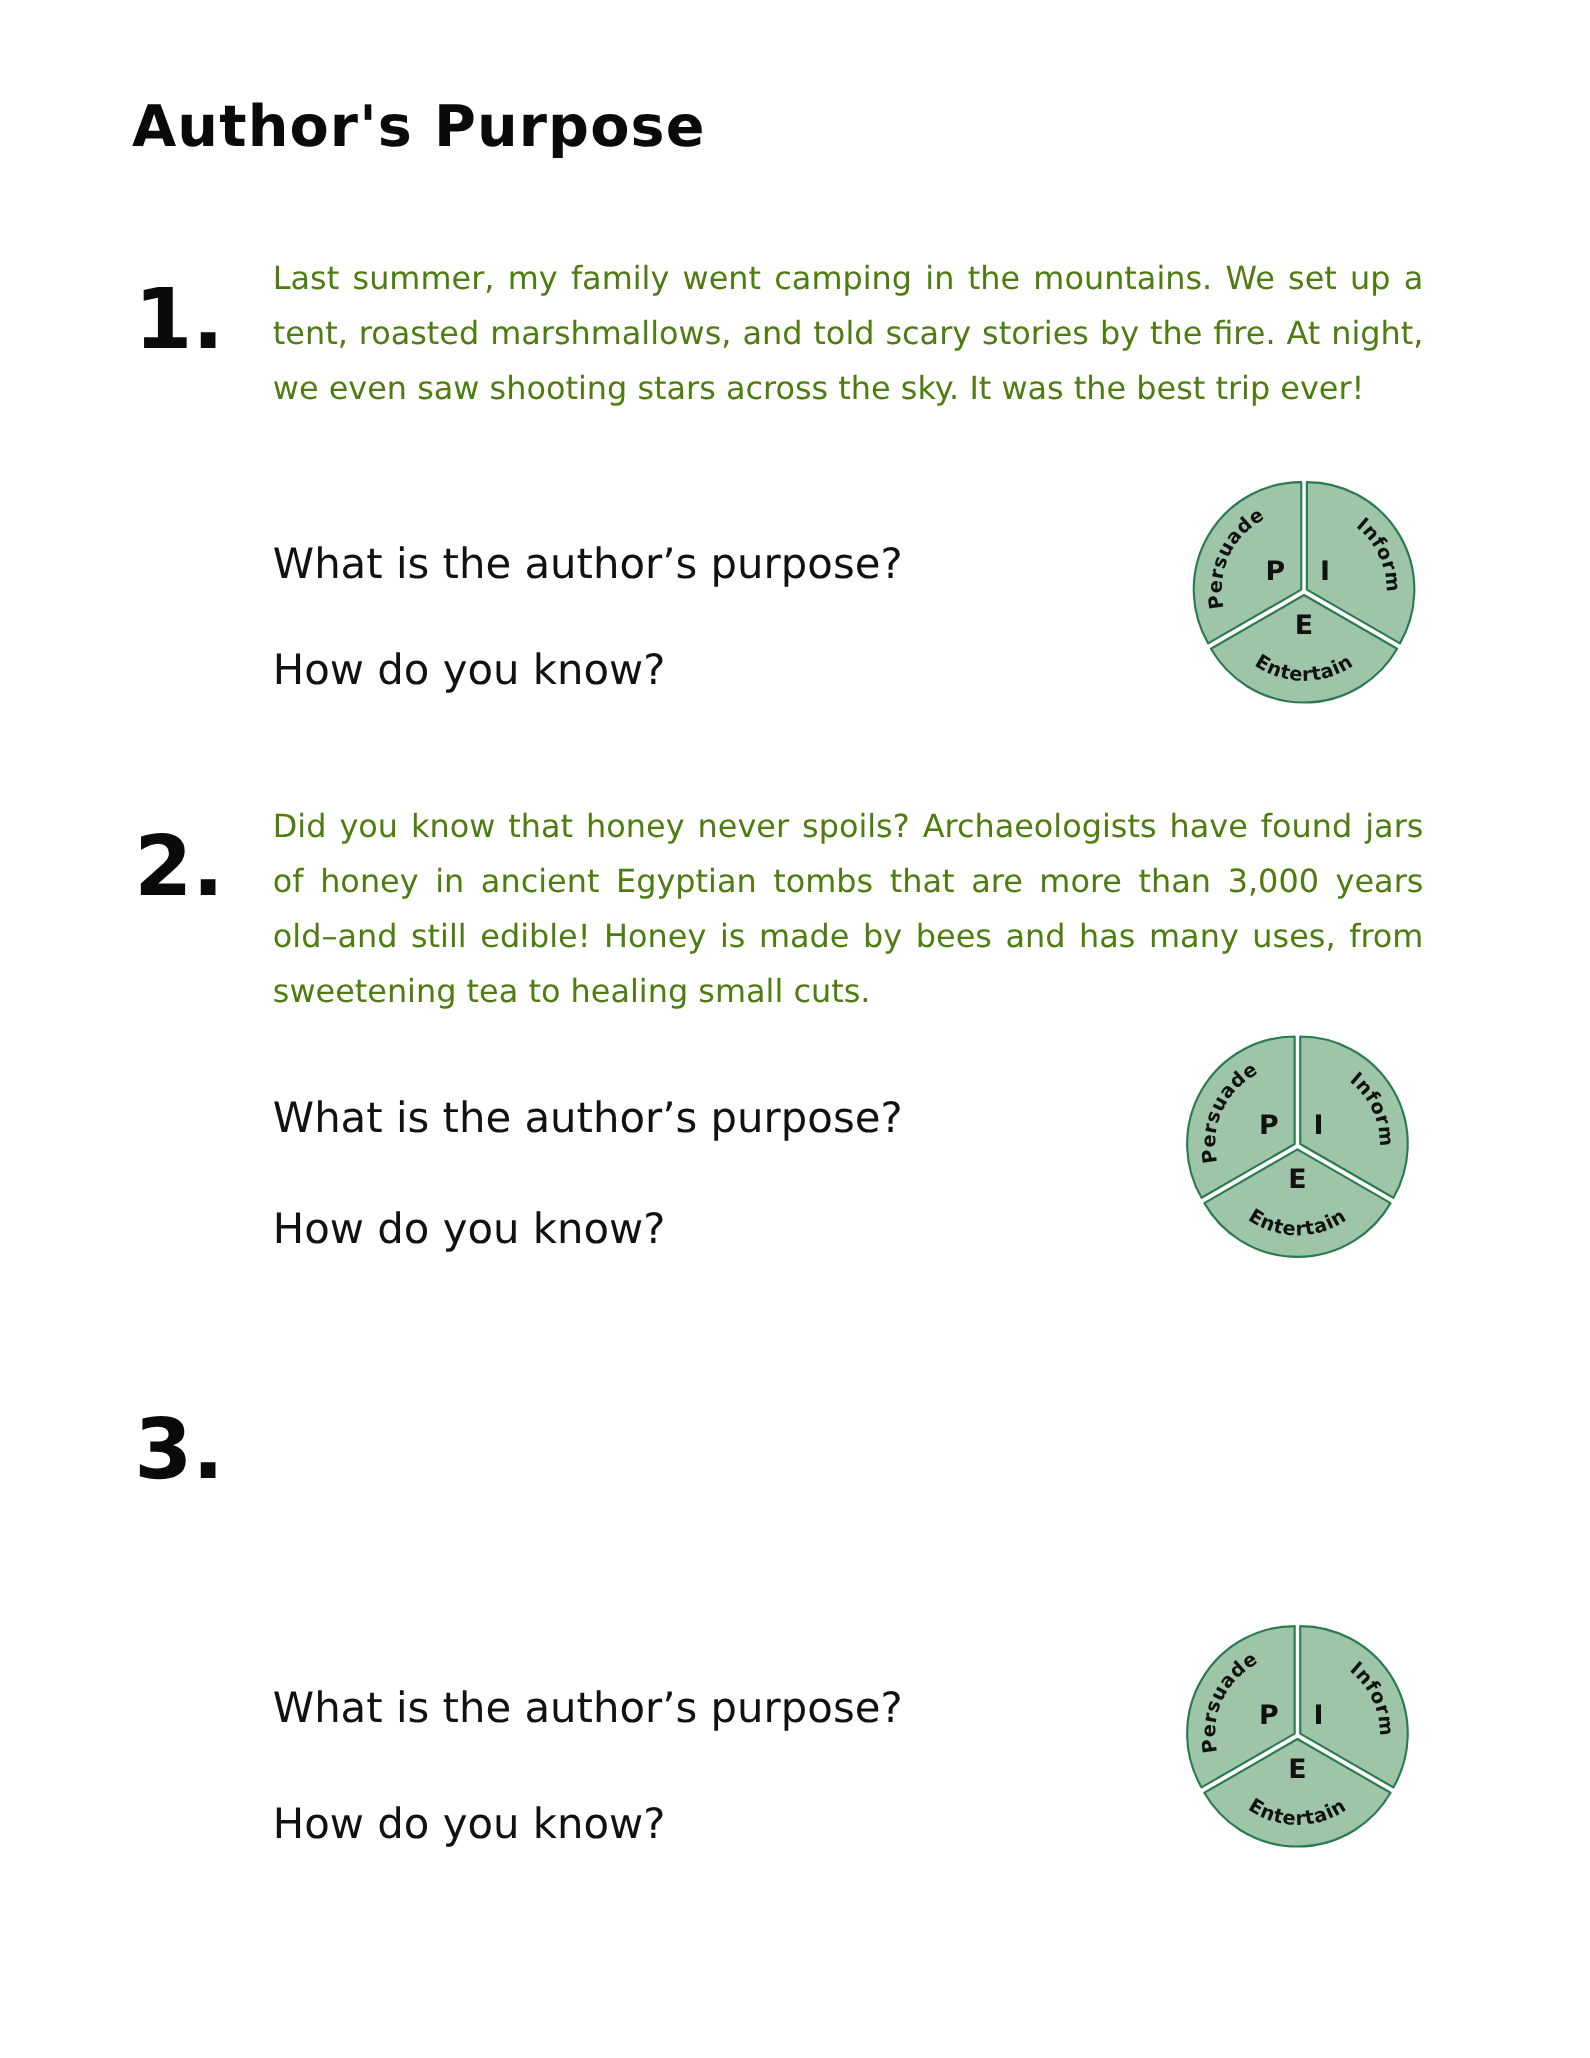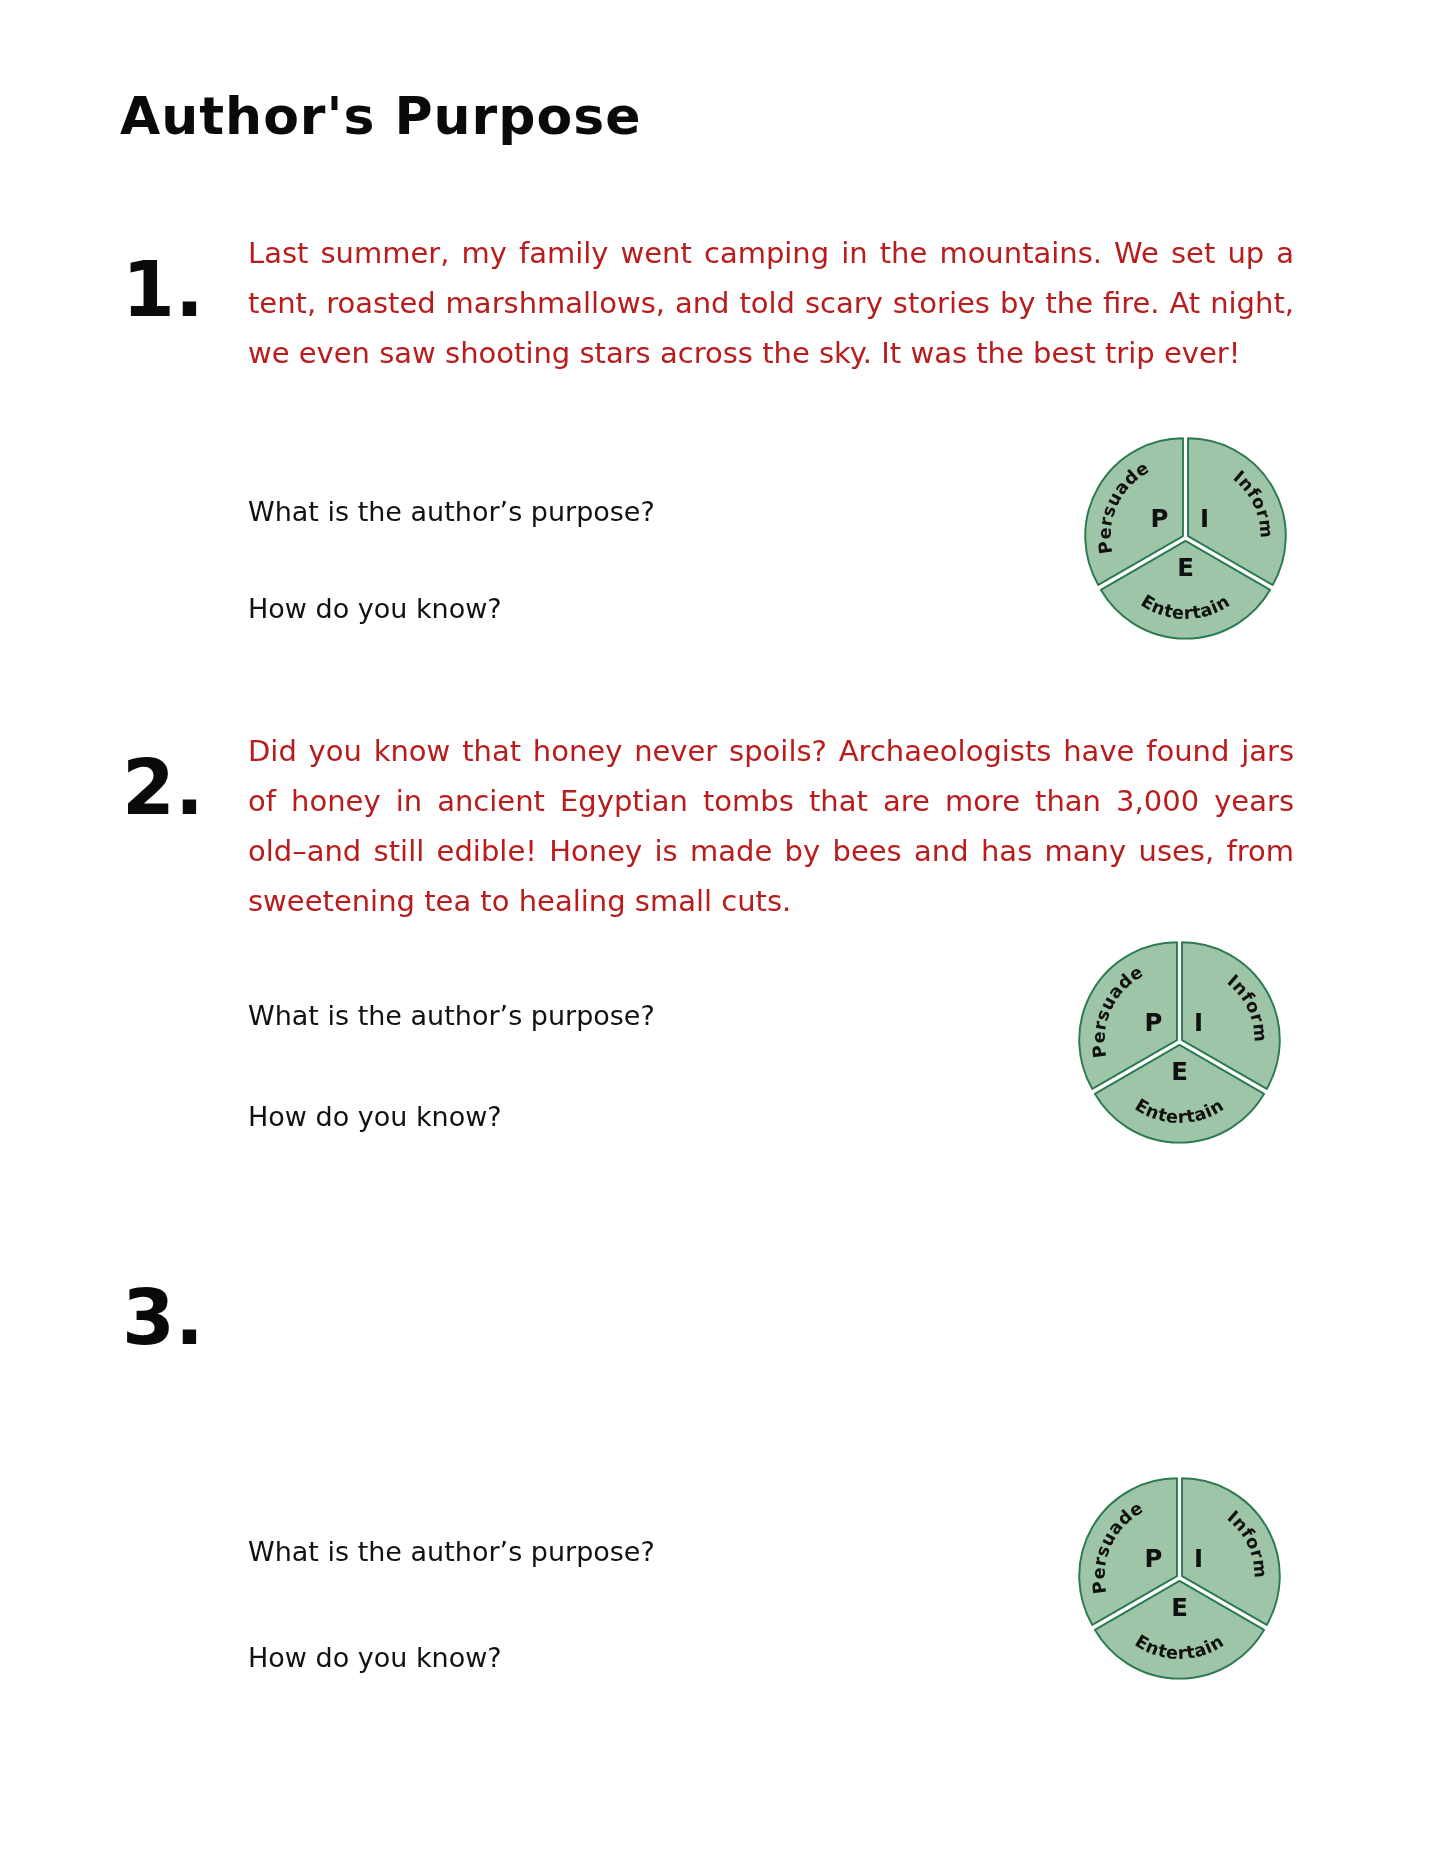--- a/index.html
+++ b/index.html
@@ -21,28 +21,28 @@
     font-size:76px;font-weight:bold;line-height:1;
     color:#0a0a0a;
   }
   .qnum.n1{top:252px;}
   .qnum.n2{top:750px;}
   .qnum.n3{top:1280px;}
   .passage{
     position:absolute;left:248px;width:1046px;
     font-size:29px;line-height:50px;
     text-align:justify;text-align-last:left;
-    color:#b91c1c;
+    color:#4d7c0f;
   }
   .passage.p1{top:228px;}
   .passage.p2{top:726px;}
   .passage.p3{top:1256px;}
   .question{
     position:absolute;left:248px;
-    font-size:27px;line-height:40px;color:#111;
+    font-size:38px;line-height:40px;color:#111;
   }
   .purpose1{top:492px;}  .how1{top:589px;}
   .purpose2{top:996px;}  .how2{top:1097px;}
   .purpose3{top:1532px;} .how3{top:1638px;}
   .pie{position:absolute;width:215px;height:215px;}
   .pie.c1{left:1078px;top:430px;}
   .pie.c2{left:1072px;top:934px;}
   .pie.c3{left:1072px;top:1470px;}
   .slice{stroke-width:2;stroke-linejoin:round;}
   .arc-label{

